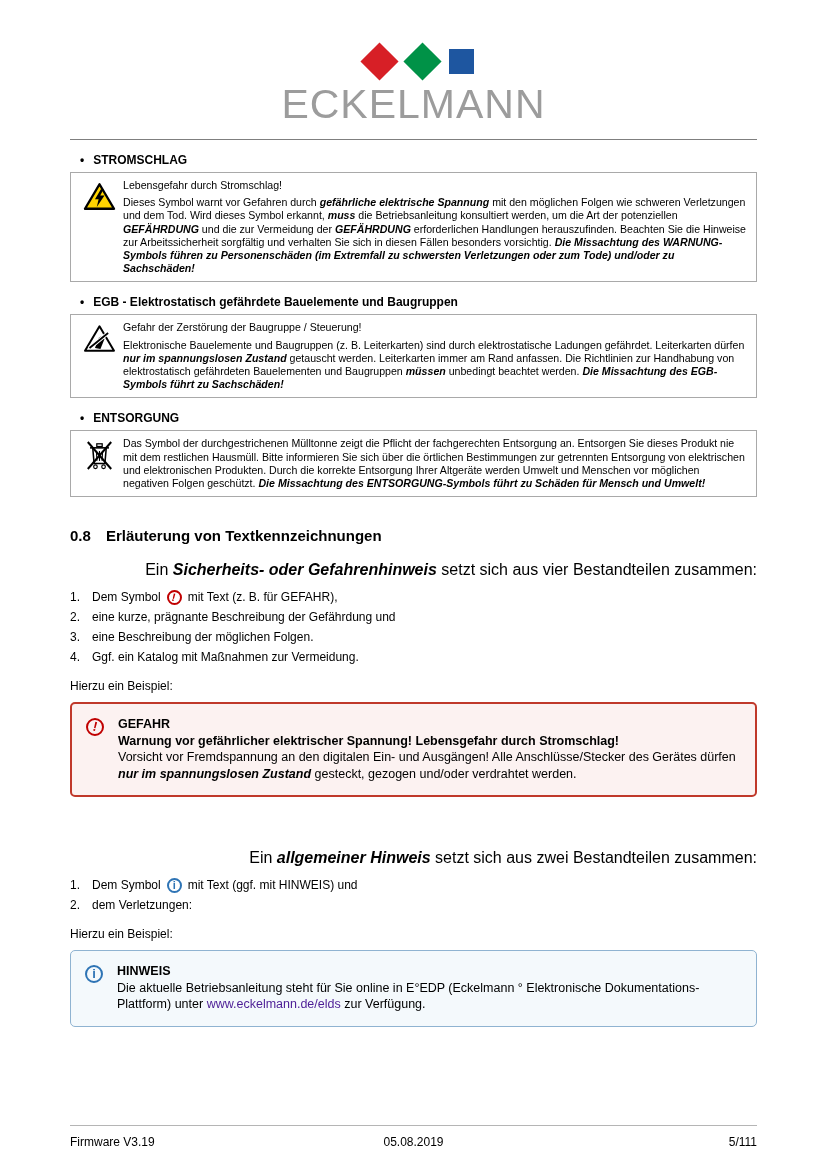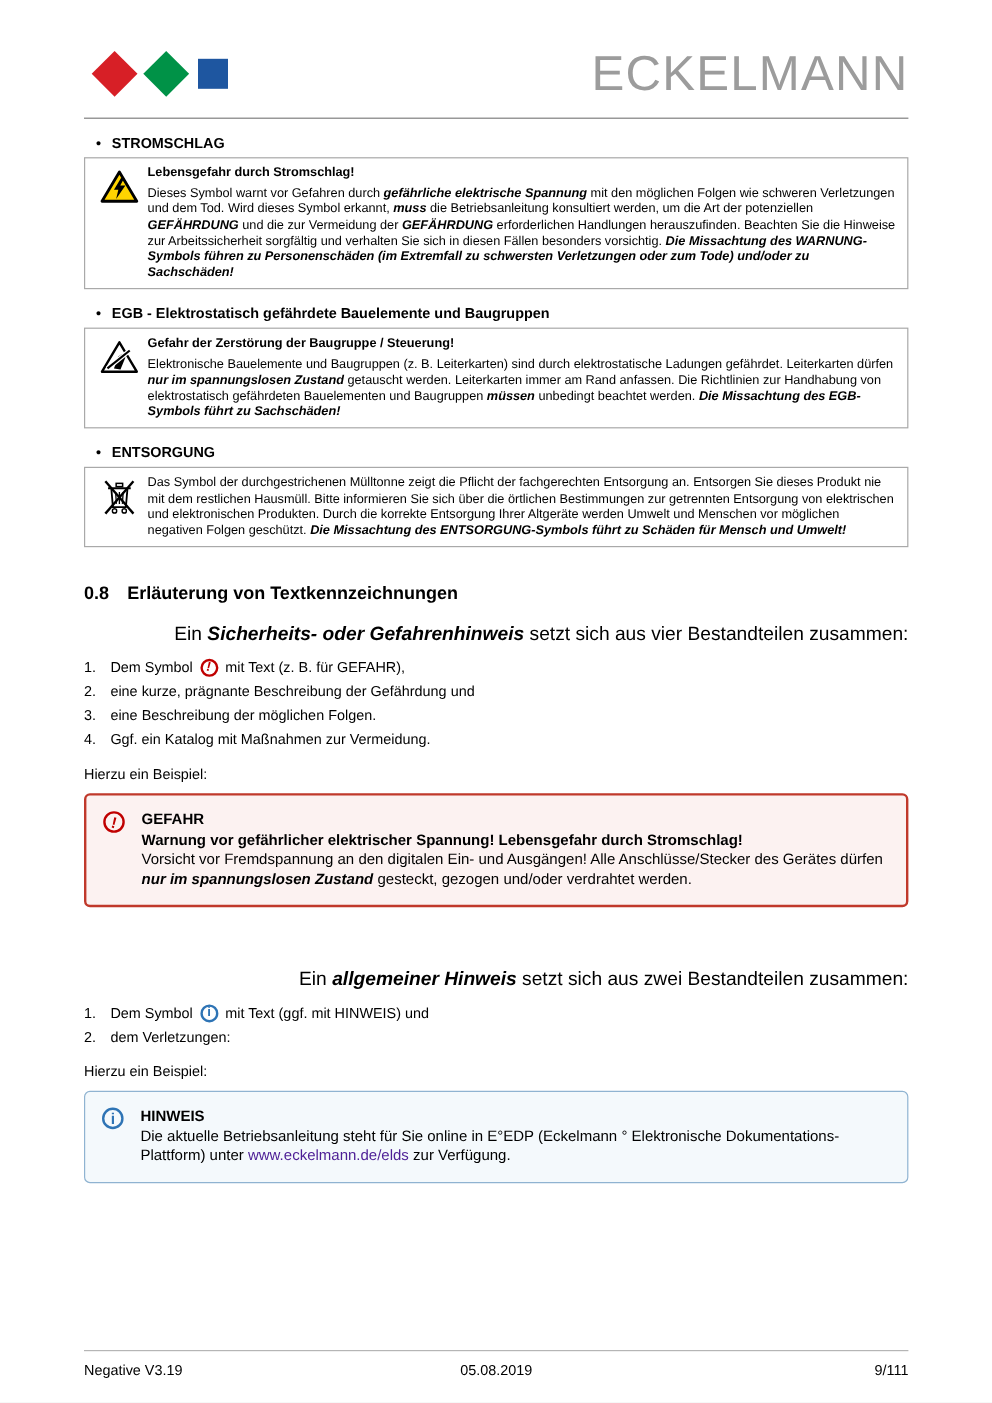--- a/index.html
+++ b/index.html
@@ -13,39 +13,40 @@
     color: #000;
     overflow: hidden;
   }
   .content { padding: 0 70px; }
 
   
   .header {
     display: flex; align-items: center; justify-content: space-between;
     padding: 38px 0 14px;
     border-bottom: 1px solid #7f7f7f;
+    flex-direction: column;
   }
   .logo { display: flex; align-items: center; height: 46px; padding-left: 8px; }
   .shape { display: inline-block; }
   .d-red   { width: 27px; height: 27px; background: #d71f26; transform: rotate(45deg); margin-left: 4px; }
   .d-green { width: 27px; height: 27px; background: #009247; transform: rotate(45deg); margin-left: 16px; }
   .s-blue  { width: 25px; height: 25px; background: #1e56a0; margin-left: 13px; }
   .brand {
     font-size: 41px; line-height: 1; color: #9c9c9c;
     letter-spacing: 1px; font-weight: 400;
   }
 
   
   .bullet-head { display: flex; gap: 9px; font-size: 12px; font-weight: bold; margin: 13px 0 5px 10px; }
 
   
   .wbox { display: flex; border: 1px solid #a9a9a9; padding: 6px 9px; background: #fff; }
   .icon-cell { flex: 0 0 38px; display: flex; justify-content: center; align-items: flex-start; padding-top: 3px; }
   .text-cell { flex: 1; font-size: 10.6px; line-height: 13.2px; padding-left: 5px; }
-  .wtitle { font-weight: bold; margin-bottom: 4px; }
+  .wtitle { font-weight: normal; margin-bottom: 4px; }
   .b { font-weight: bold; font-style: italic; }
 
   
   .sec-head { display: flex; font-size: 15px; font-weight: bold; margin-top: 30px; }
   .sec-num { width: 36px; }
   .para { font-size: 16px; margin-top: 17px; text-align: right; }
   .example-label { font-size: 12px; margin-top: 13px; }
 
   
   .olist { margin-top: 9px; font-size: 12px; }
@@ -234,18 +235,18 @@
         <div class="xtitle">HINWEIS</div>
         <div><span>Die aktuelle Betriebsanleitung steht für Sie online in E°EDP (Eckelmann ° Elektronische Dokumentations-Plattform) unter </span><a class="link">www.eckelmann.de/elds</a><span> zur Verfügung.</span></div>
       </div>
     </div>
 
   </div>
 
   <div class="footer">
     <div class="footer-rule"></div>
     <div class="footer-row">
-      <span class="f-left">Negative V3.19</span>
+      <span class="f-left">Firmware V3.19</span>
       <span class="f-center">05.08.2019</span>
-      <span class="f-right">9/111</span>
+      <span class="f-right">5/111</span>
     </div>
   </div>
 </div>
 
 </body></html>

